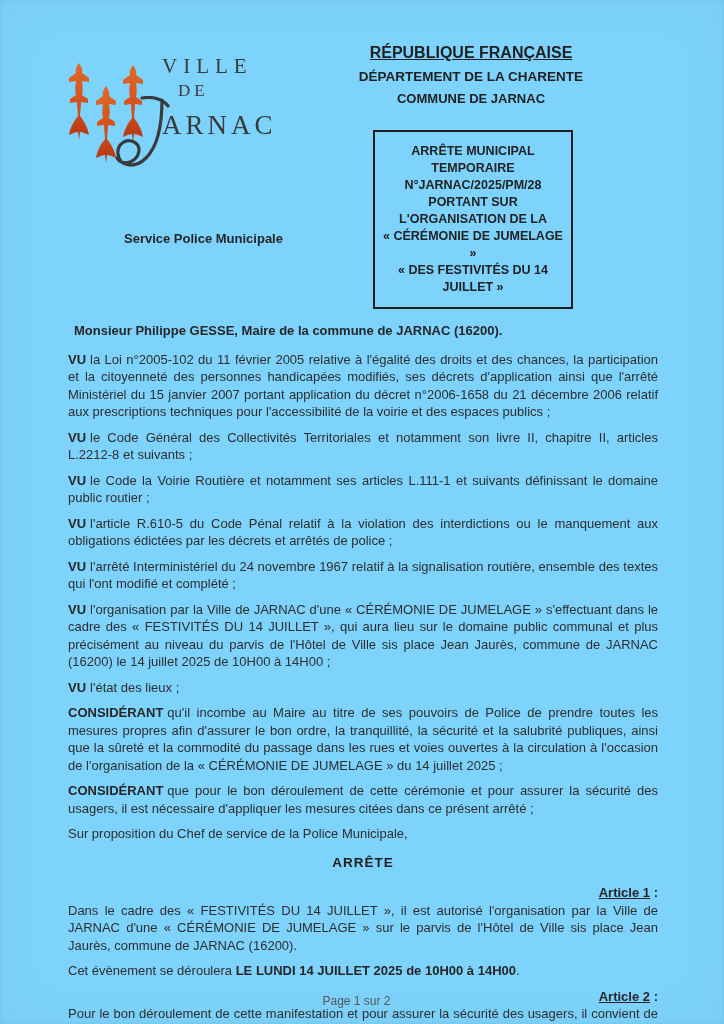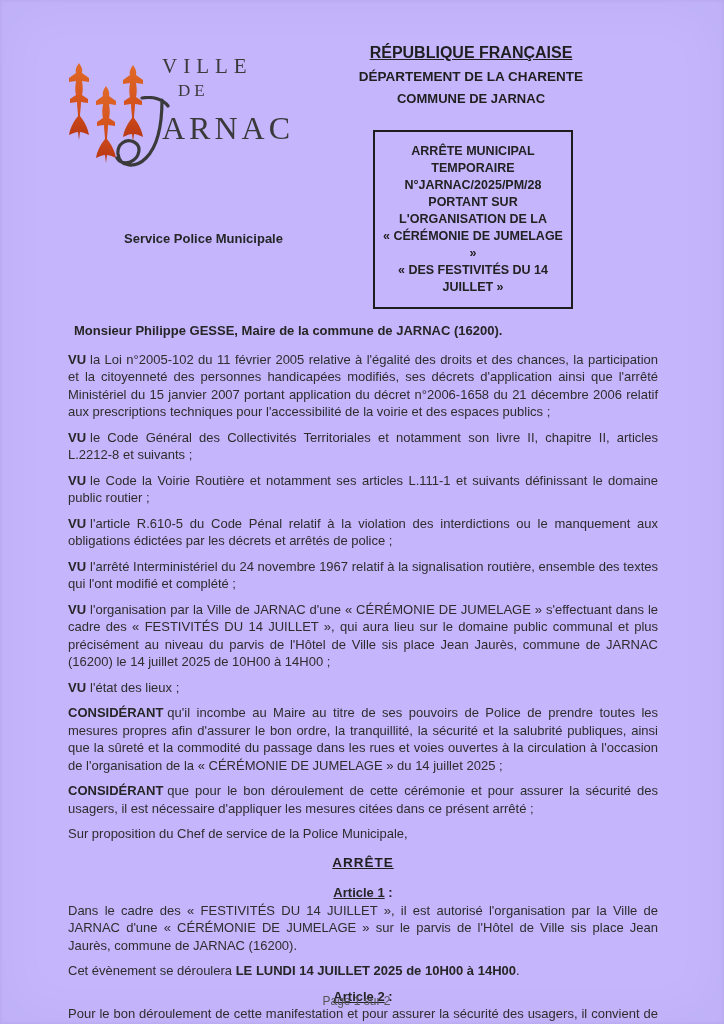--- a/index.html
+++ b/index.html
@@ -1,34 +1,34 @@
 <!DOCTYPE html>
 <html lang="fr"><head>
 <meta charset="utf-8">
 <style>
   html,body{margin:0;padding:0;background:#e9e9e9;}
   .page{
     position:relative;
     width:724px;height:1024px;
     margin:0 auto;
-    background:#c4b5fd;
+    background:#7dd3fc;
     box-shadow:inset 0 0 60px rgba(0,0,0,0.035), inset 0 0 4px rgba(0,0,0,0.06);
     font-family:"Liberation Sans", sans-serif;
     color:#2e2e2e;
     overflow:hidden;
   }
   
   .logo-block{position:absolute;left:62px;top:48px;width:300px;height:150px;}
   .fish-svg{position:absolute;left:0;top:10px;}
   .logo-text{font-family:"Liberation Serif", serif;color:#3a3a3a;}
   .logo-ville{position:absolute;left:100px;top:6px;font-size:21px;letter-spacing:6px;}
   .logo-de{position:absolute;left:116px;top:33px;font-size:17px;letter-spacing:4px;}
   .logo-jarnac{position:absolute;left:50px;top:48px;width:220px;height:100px;}
   .jarnac-j{position:absolute;left:0;top:0;}
-  .jarnac-rest{position:absolute;left:50px;top:14px;font-size:32px;letter-spacing:4px;font-family:"Liberation Serif", serif;color:#3a3a3a;}
+  .jarnac-rest{position:absolute;left:50px;top:14px;font-size:27px;letter-spacing:4px;font-family:"Liberation Serif", serif;color:#3a3a3a;}
   .service-line{position:absolute;left:124px;top:231px;font-size:13px;font-weight:bold;color:#262626;}
   
   .right-col{position:absolute;left:350px;top:44px;width:242px;text-align:center;color:#1f1f1f;}
   .republique{font-size:16px;font-weight:bold;text-decoration:underline;margin:0 0 7px;}
   .departement{font-size:13.5px;font-weight:bold;margin:0 0 7px;}
   .commune{font-size:13px;font-weight:bold;margin:0;}
   .title-box{
     position:absolute;left:373px;top:130px;width:180px;
     border:2.5px solid #1d1d1d;
     padding:11px 8px;
@@ -38,22 +38,22 @@
   
   .doc-body{
     position:absolute;left:68px;top:322px;width:590px;
     font-size:13px;line-height:17.5px;text-align:justify;
   }
   .doc-body p{margin:0 0 8px;}
   .intro{font-weight:bold;margin:0 0 11px !important;color:#262626;padding-left:6px;}
   .lead{font-weight:bold;padding-right:4px;color:#262626;}
   .proposition{margin:0 0 11px !important;}
   .arrete{text-align:center;font-weight:bold;font-size:13.5px;letter-spacing:1px;margin:4px 0 13px !important;color:#1f1f1f;}
-  .arrete span{text-decoration:underline;}
-  .article-h{margin:0 !important;font-weight:bold;color:#262626;text-align:center;}
+  .arrete span{}
+  .article-h{margin:0 !important;font-weight:bold;color:#262626;text-align:right;}
   .article-h .u{text-decoration:underline;}
   .bold-inline{font-weight:bold;color:#262626;}
   
   .footer{position:absolute;left:0;right:11px;top:994px;text-align:center;font-size:12px;color:#565656;}
 </style>
 </head>
 <body>
 
 <div class="page">
 

